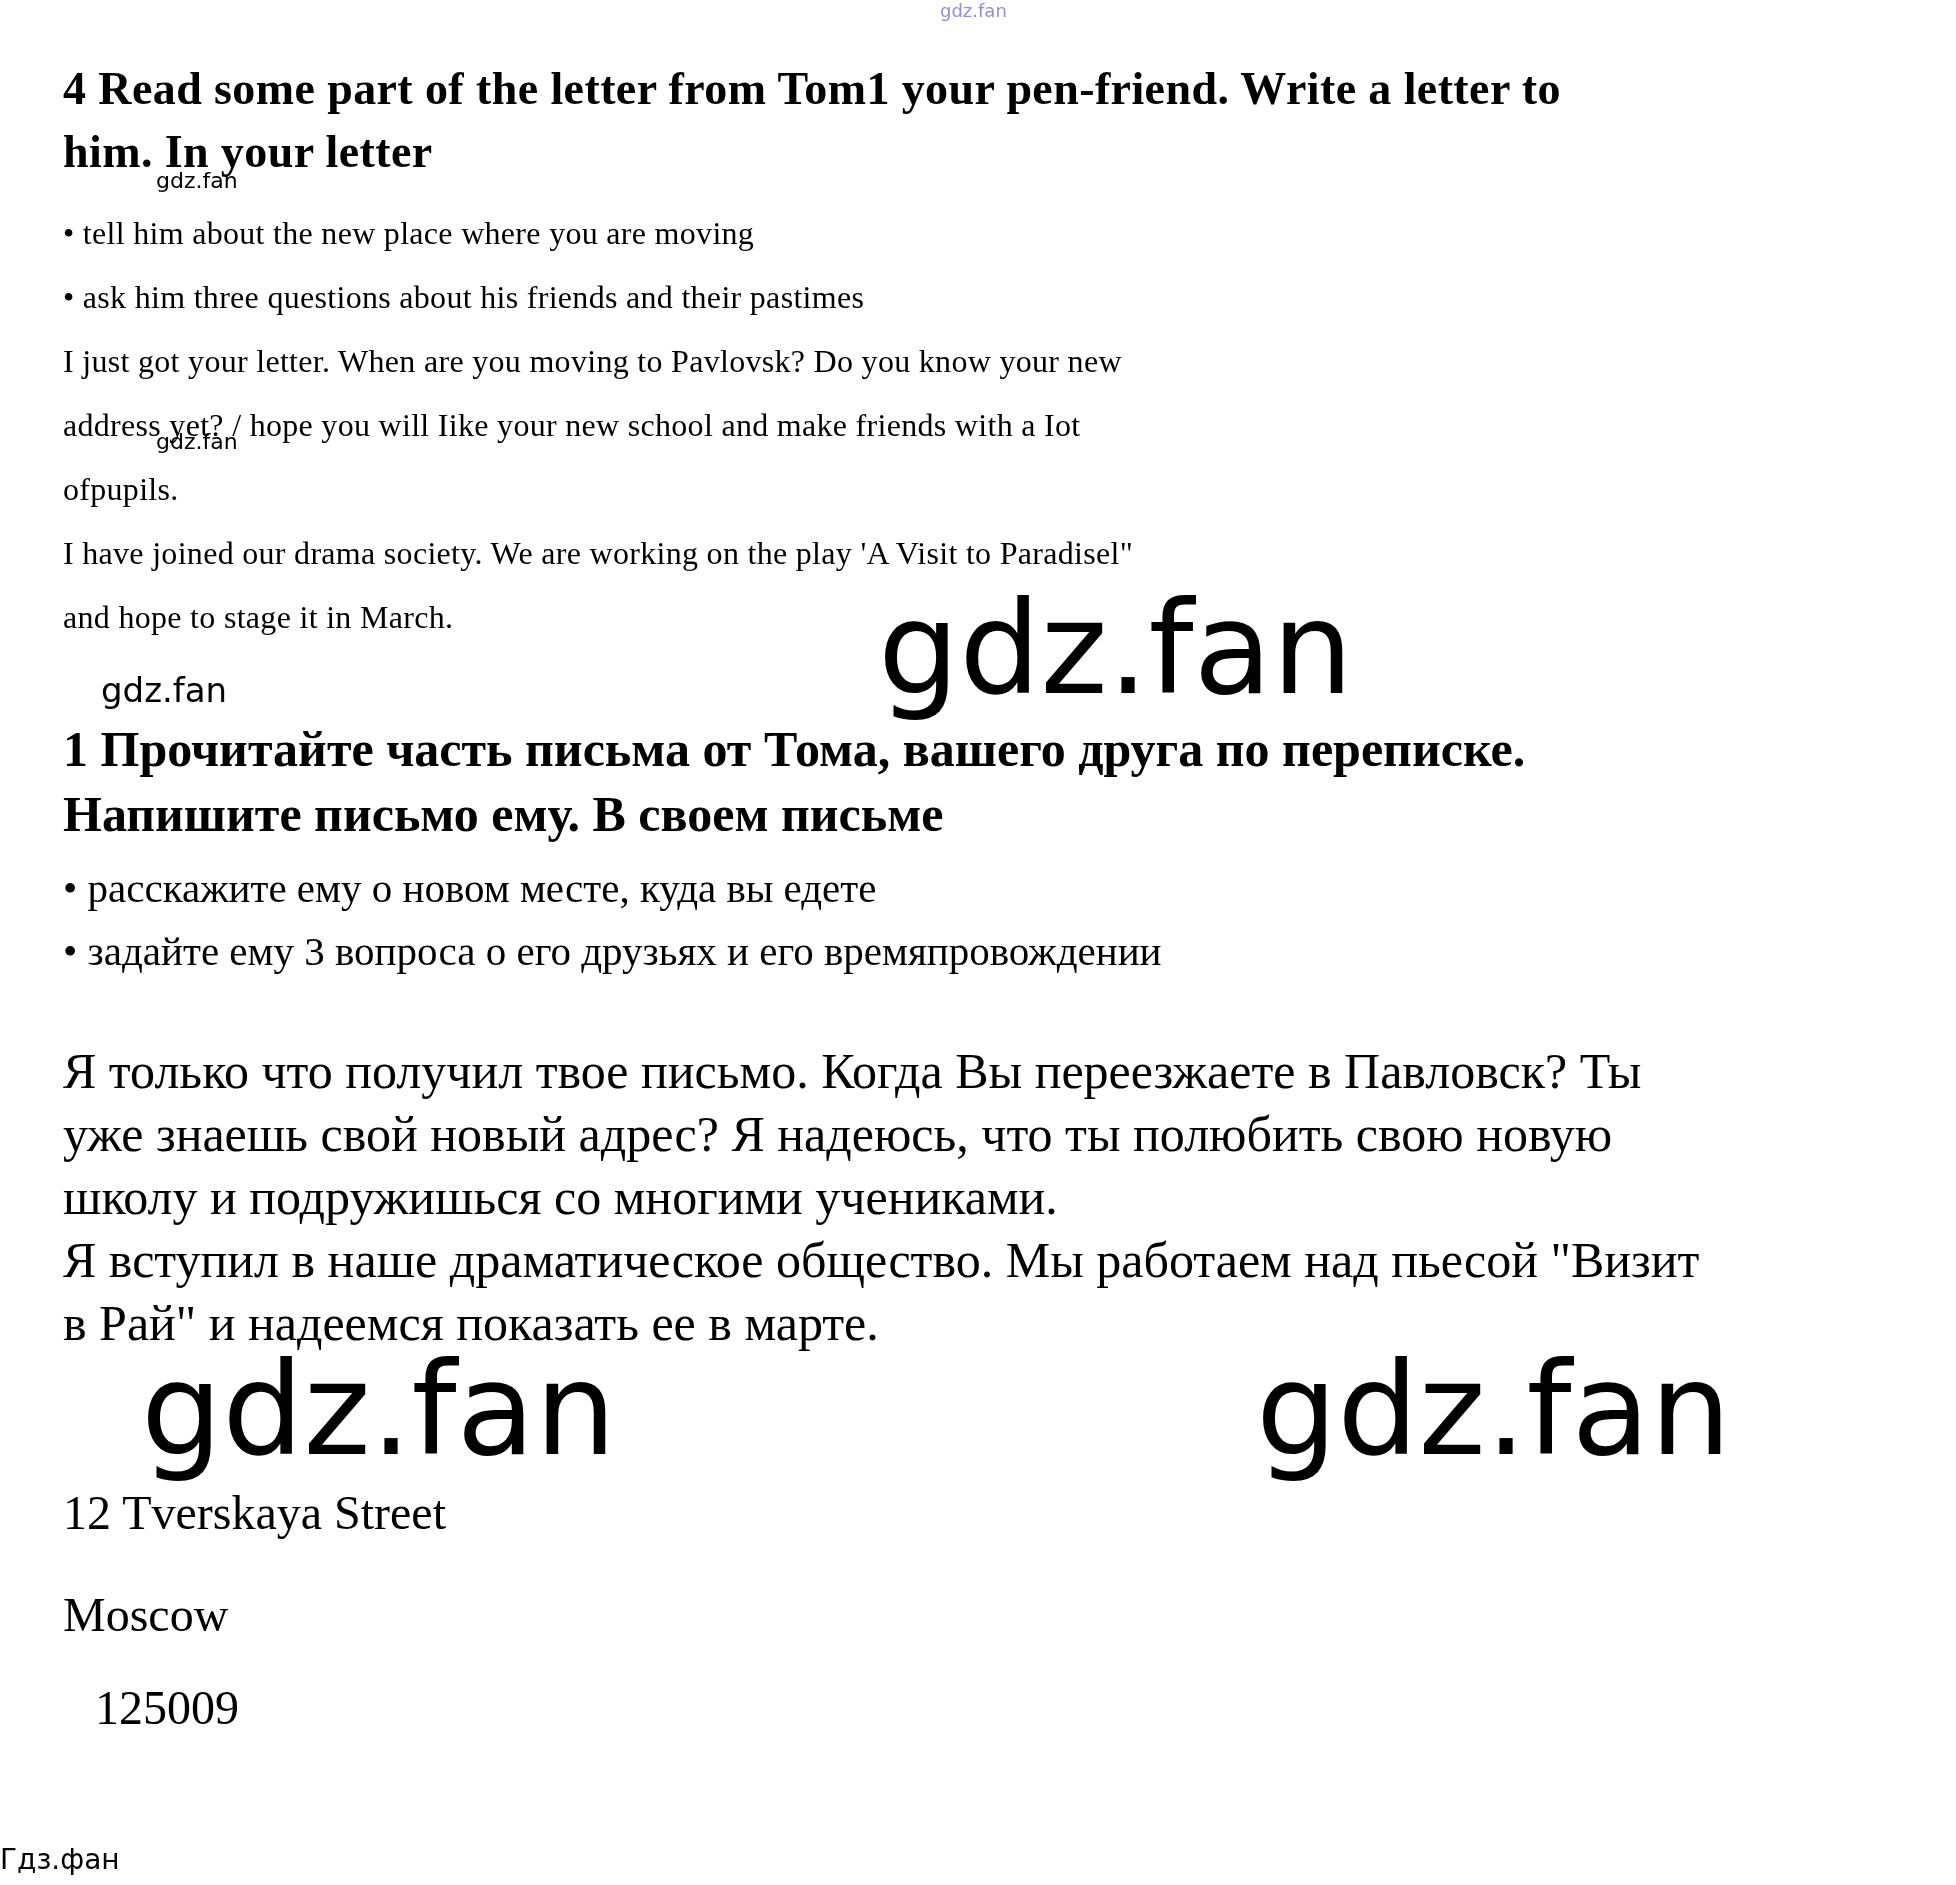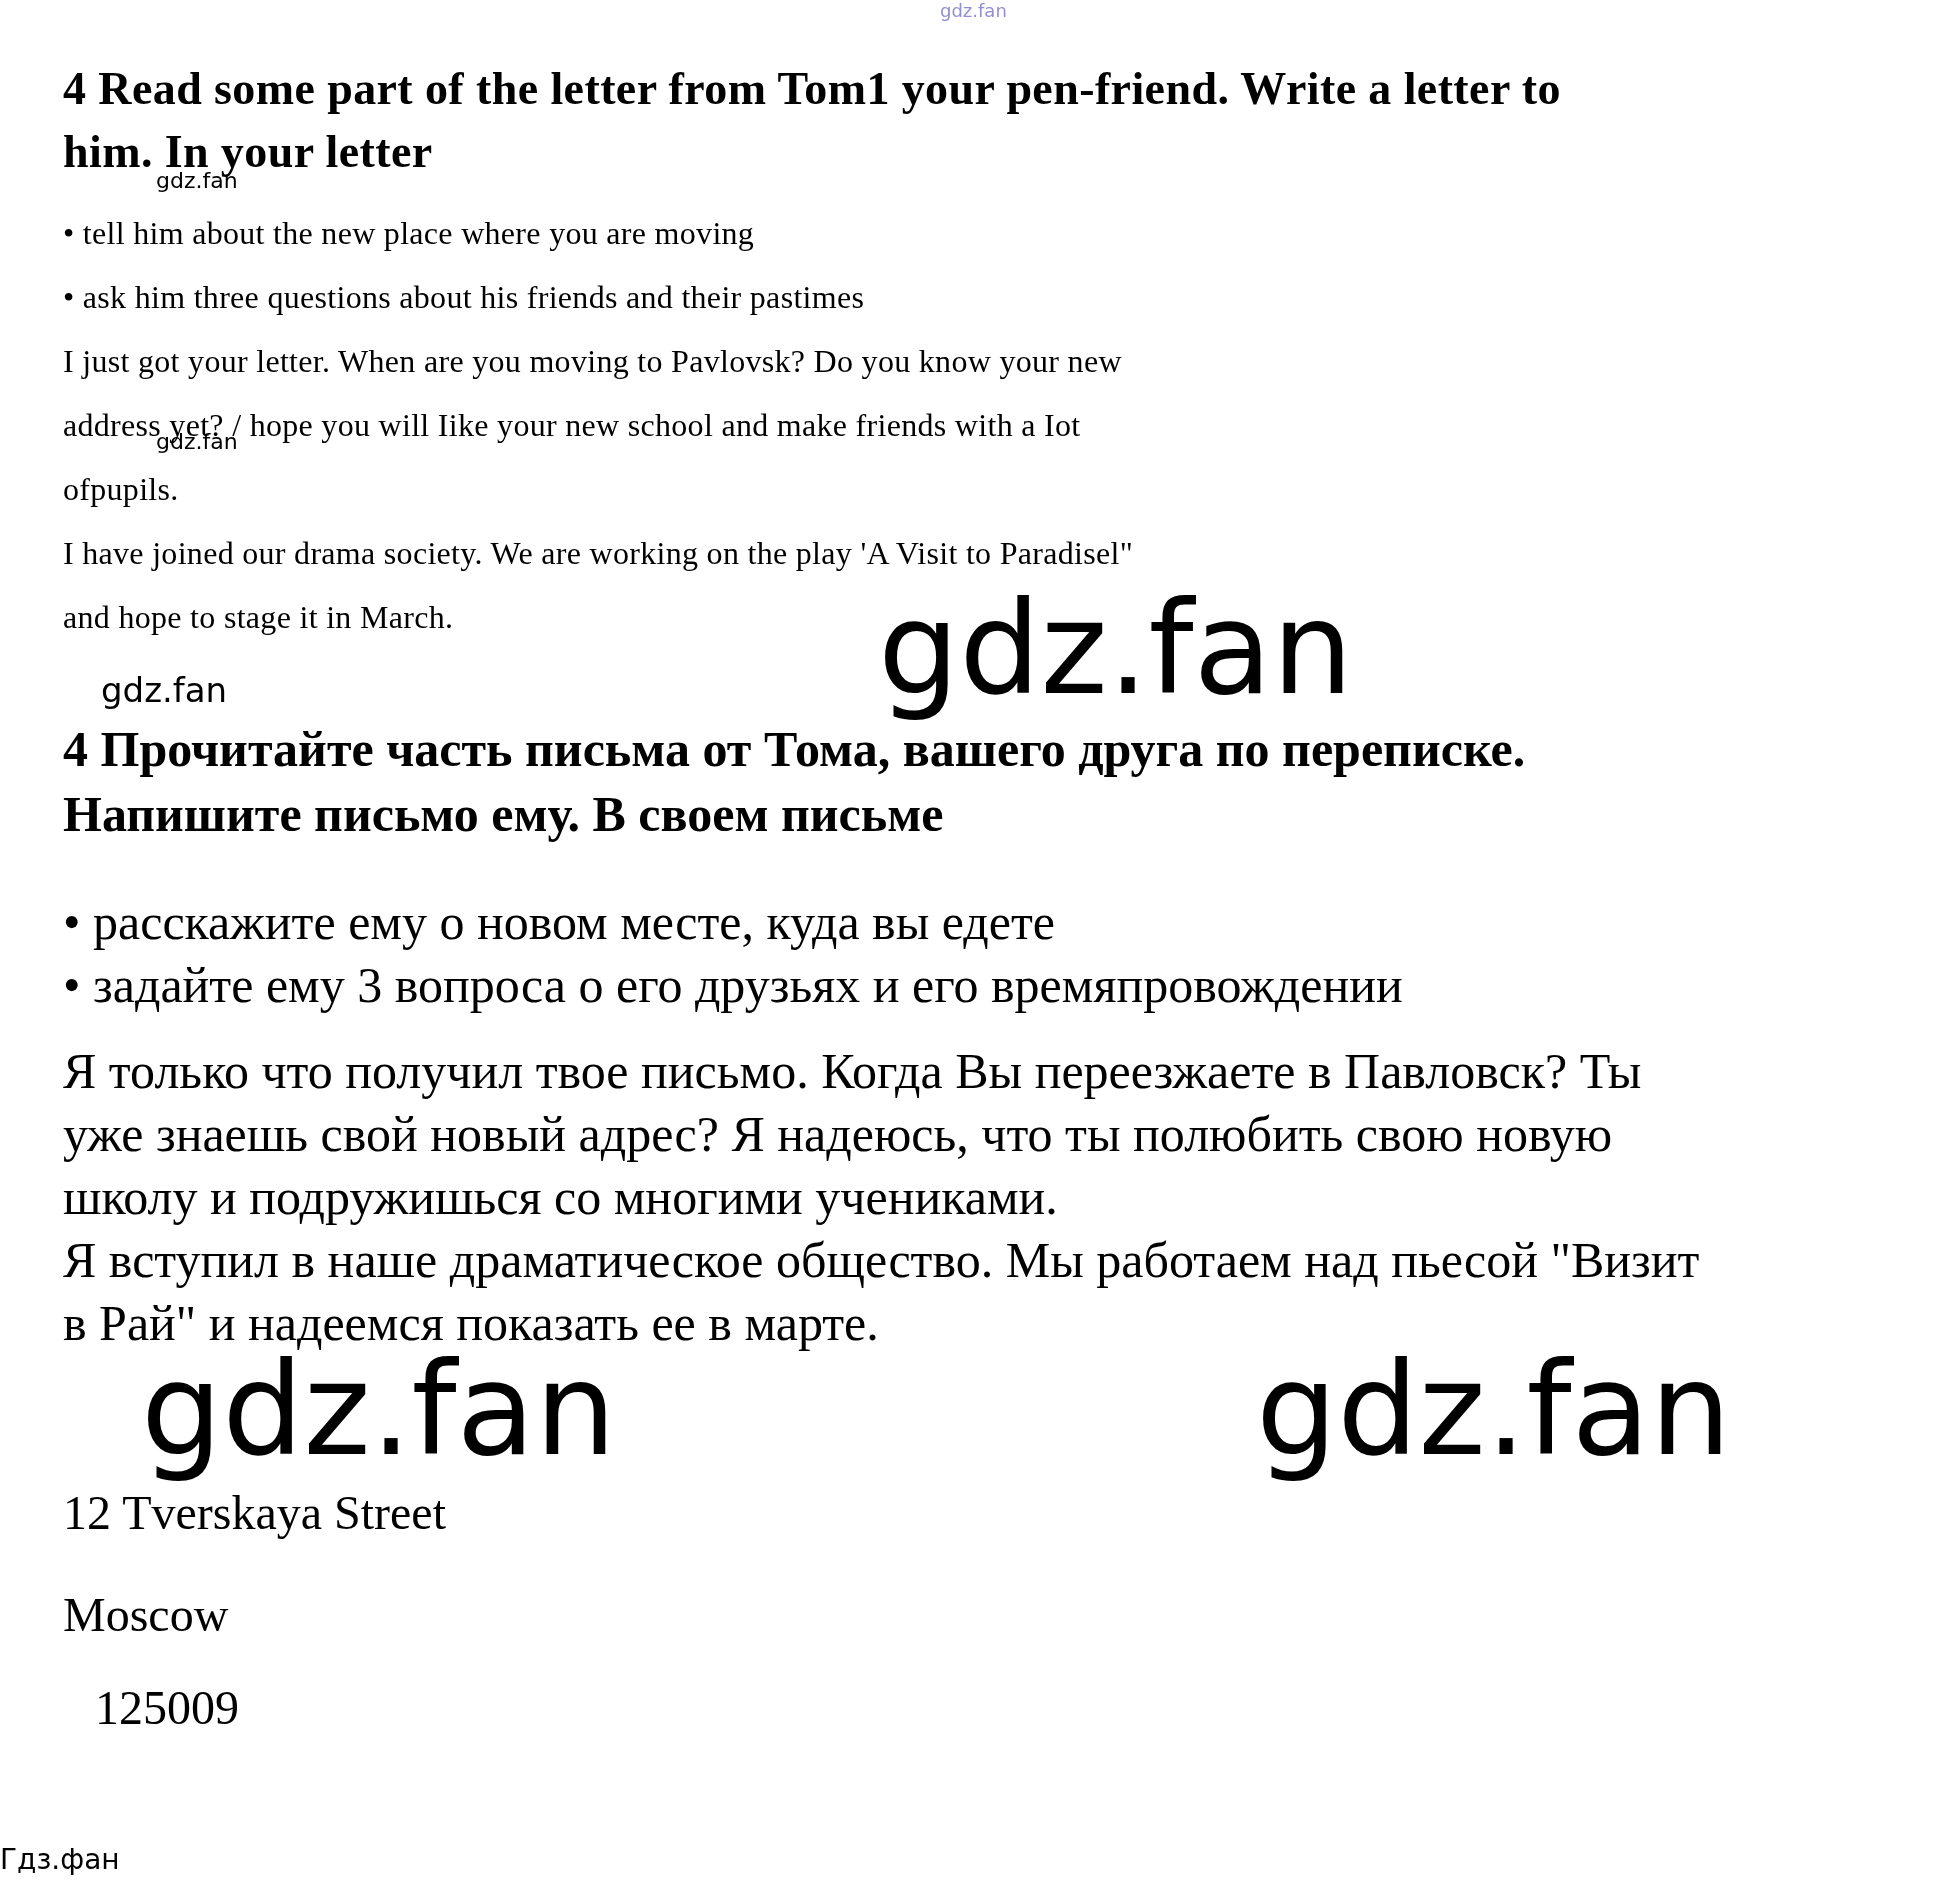--- a/index.html
+++ b/index.html
@@ -11,21 +11,21 @@
     color: #000000;
     font-family: "Liberation Serif", serif;
     overflow: hidden;
   }
   .block { position: absolute; left: 63px; z-index: 1; }
   .line { white-space: nowrap; }
 
   .en-heading { top: 57px;  font-size: 46px; font-weight: bold; line-height: 63px; letter-spacing: 0.4px; }
   .en-body    { top: 201px; font-size: 32px; line-height: 64px; letter-spacing: 0.3px; }
   .ru-heading { top: 717px; font-size: 50px; font-weight: bold; line-height: 65px; }
-  .ru-bullets { top: 891px; font-size: 50px; line-height: 63px; }
+  .ru-bullets { top: 857px; font-size: 41px; line-height: 63px; }
   .ru-body    { top: 1040px; font-size: 50px; line-height: 63px; }
 
   .addr { position: absolute; left: 63px; font-size: 48px; white-space: nowrap; z-index: 1; }
   .addr0 { top: 1485px; }
   .addr1 { top: 1587px; }
   .addr2 { top: 1680px; margin-left: 32px; }
 
   .wm {
     position: absolute;
     font-family: "DejaVu Sans", sans-serif;
@@ -76,21 +76,21 @@
     <div class="line">and hope to stage it in March.</div>
   </section>
 
   <span class="wm wm-s2">gdz.fan</span>
 
   <div class="wm wm-big wm-big-center">gdz.fan</div>
 
   <span class="wm wm-s3">gdz.fan</span>
 
   <section class="block ru-heading">
-    <div class="line">4 Прочитайте часть письма от Тома, вашего друга по переписке.</div>
+    <div class="line">1 Прочитайте часть письма от Тома, вашего друга по переписке.</div>
     <div class="line">Напишите письмо ему. В своем письме</div>
   </section>
 
   <section class="block ru-bullets">
     <div class="line">• расскажите ему о новом месте, куда вы едете</div>
     <div class="line">• задайте ему 3 вопроса о его друзьях и его времяпровождении</div>
   </section>
 
   <section class="block ru-body">
     <div class="line">Я только что получил твое письмо. Когда Вы переезжаете в Павловск? Ты</div>

